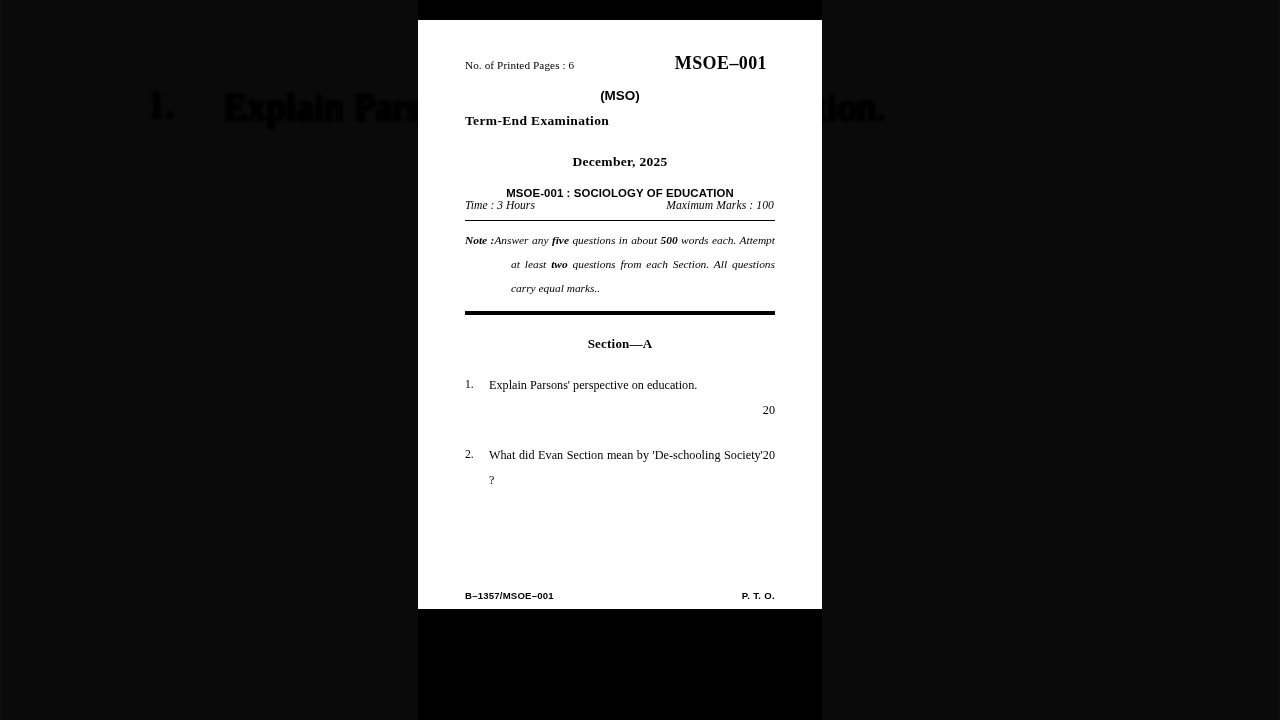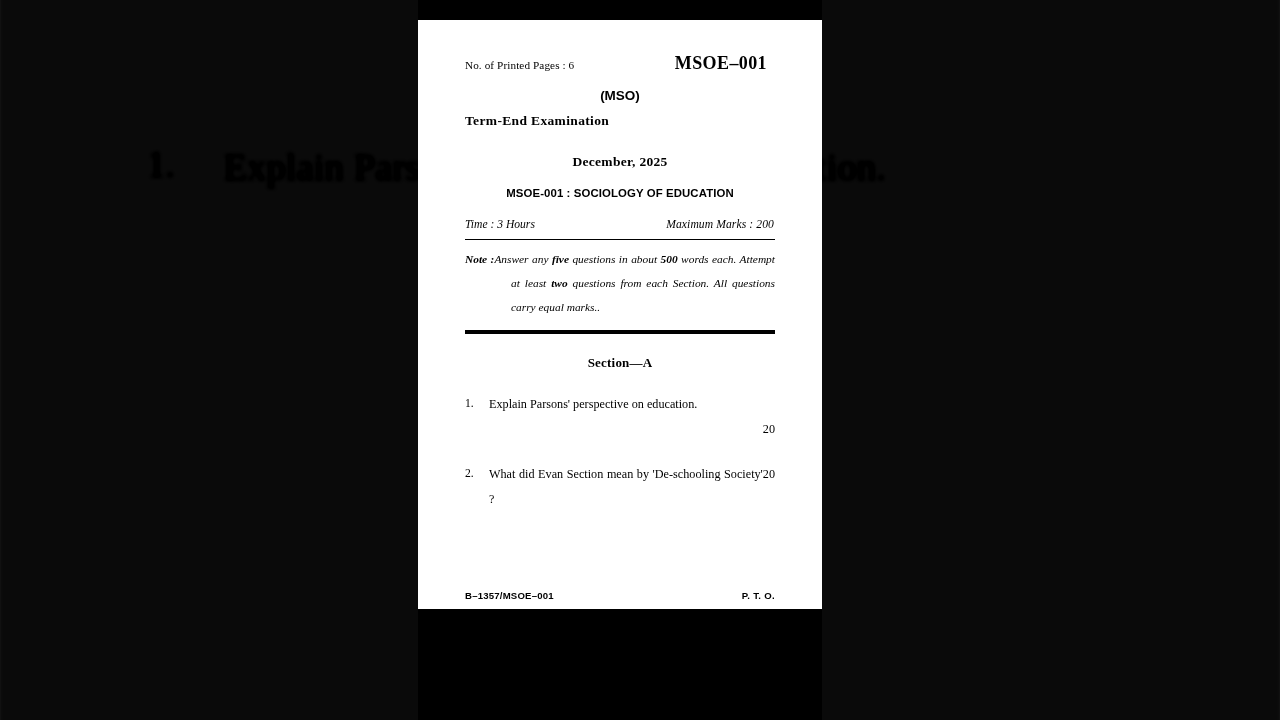--- a/index.html
+++ b/index.html
@@ -136,21 +136,20 @@
     margin-top: 17px;
   }
 
   .time-marks {
     display: flex;
     justify-content: space-between;
     align-items: baseline;
     font-family: "Liberation Serif", serif;
     font-style: italic;
     font-size: 11.6px;
-    margin-top: 19px;
     padding-right: 1px;
   }
   .time-marks .marks { letter-spacing: 0.1px; }
 
   .rule-thin {
     height: 1px;
     background: #000;
     margin-top: 8px;
   }
   .rule-thick {
@@ -270,21 +269,21 @@
           <div class="course-code-big">MSOE–001</div>
         </div>
 
         <div class="prog-abbr">(MSO)</div>
         <div class="exam-line">Term-End Examination</div>
         <div class="exam-date">December, 2025</div>
         <div class="paper-title">MSOE-001 : SOCIOLOGY OF EDUCATION</div>
 
         <div class="time-marks">
           <span class="time">Time : 3 Hours</span>
-          <span class="marks">Maximum Marks : 200</span>
+          <span class="marks">Maximum Marks : 100</span>
         </div>
 
         <div class="rule-thin"></div>
 
         <div class="note-block">
           <span class="note-label">Note :</span><span>Answer any </span><b>five</b><span> questions in about </span><b>500</b><span> words each. Attempt at least </span><b>two</b><span> questions from each Section. All questions carry equal marks..</span>
         </div>
 
         <div class="rule-thick"></div>
 

